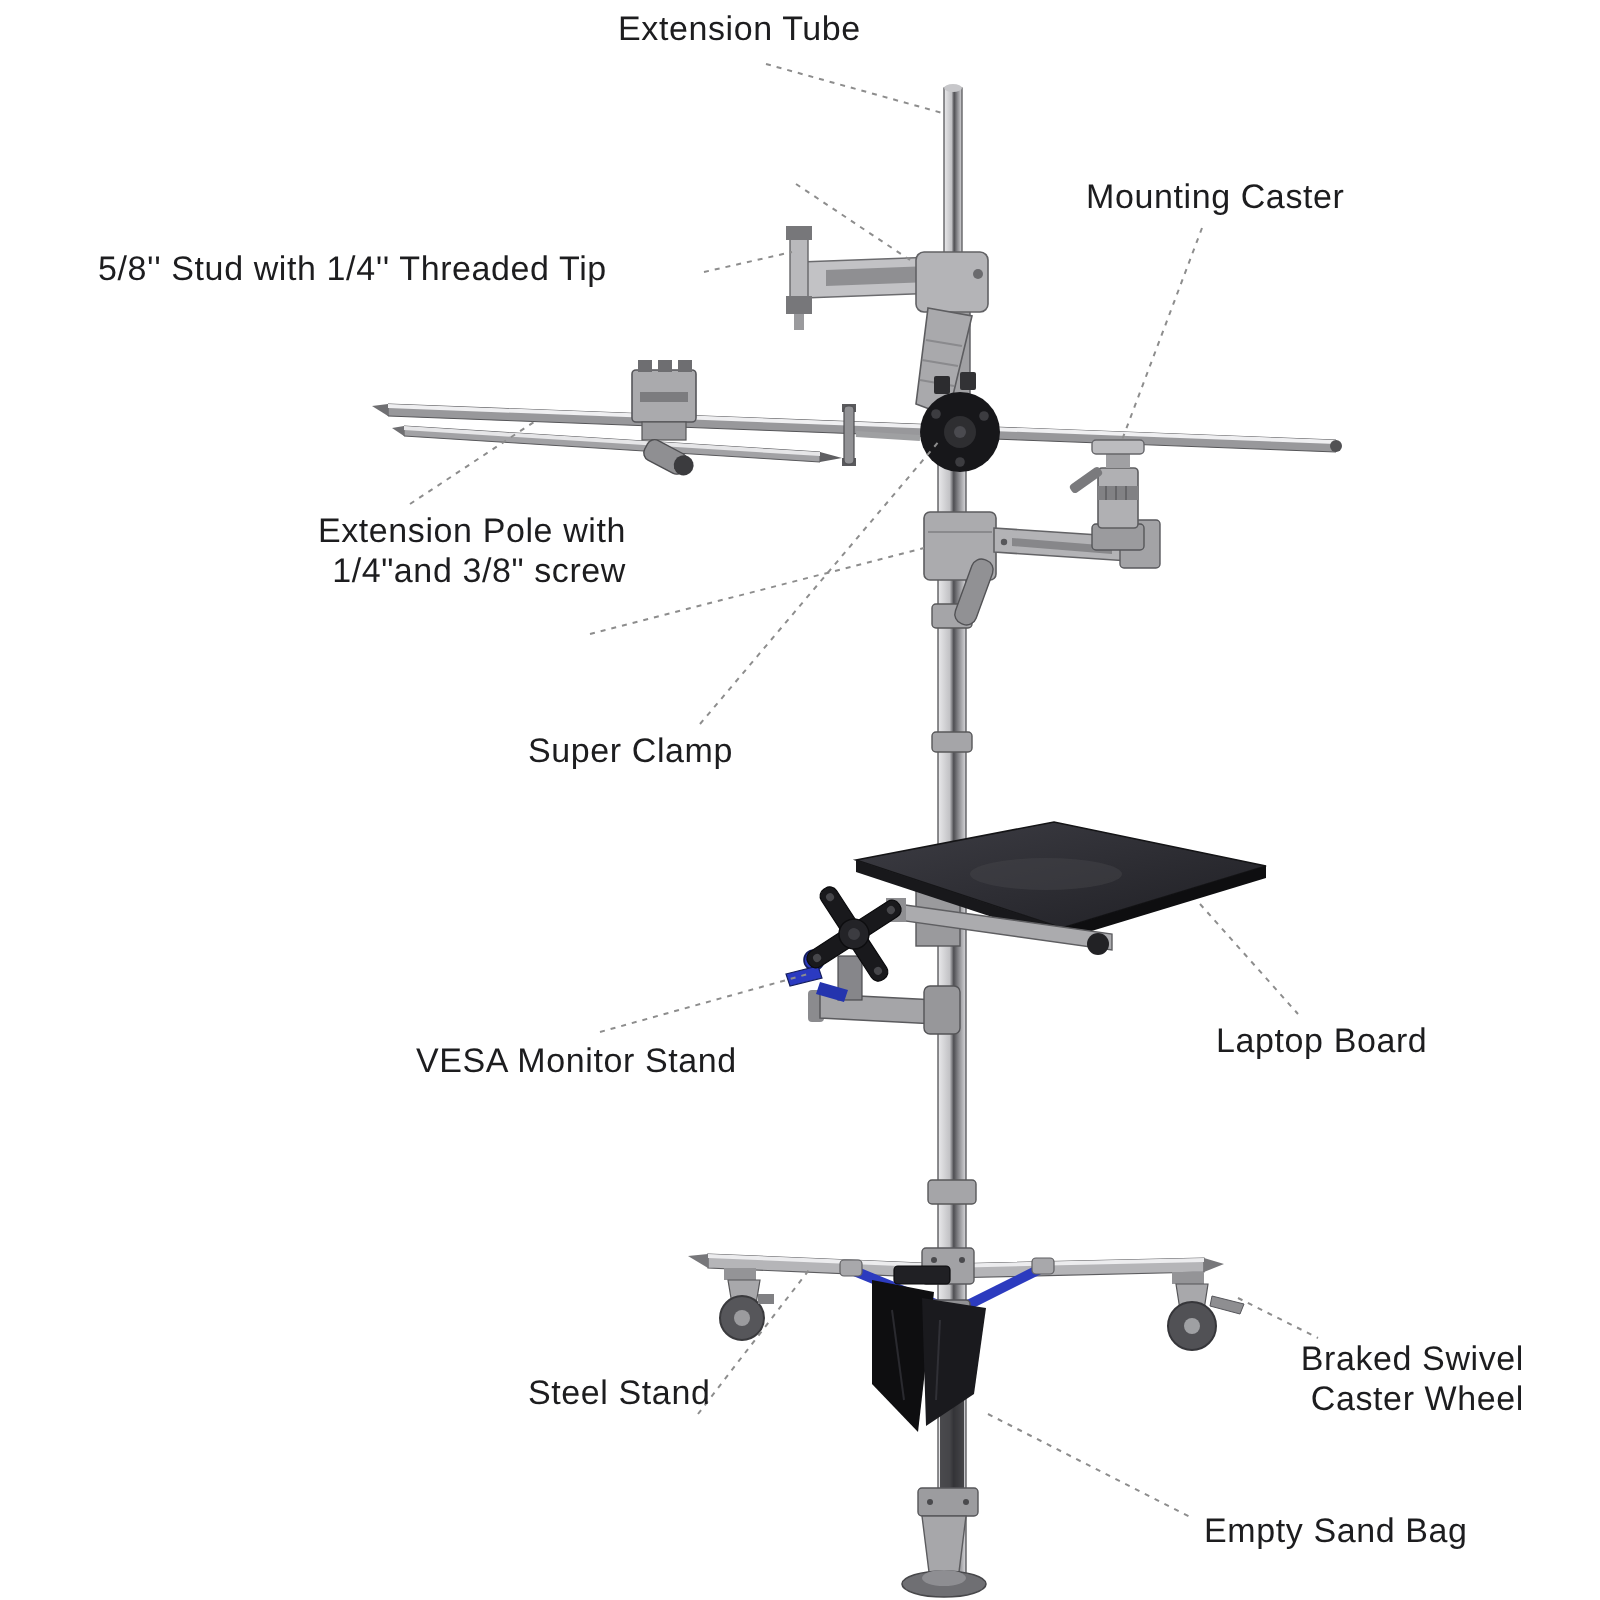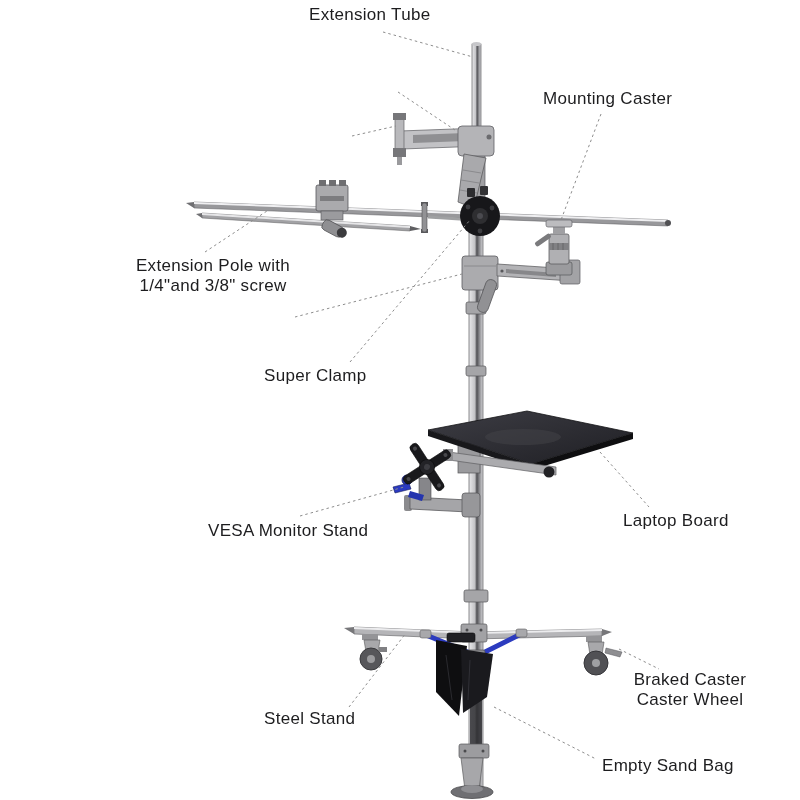--- a/index.html
+++ b/index.html
@@ -7,21 +7,21 @@
     position:relative;width:800px;height:800px;background:#ffffff;overflow:hidden;
     font-family:"Liberation Sans", sans-serif;
   }
   .stage svg{position:absolute;left:0;top:0;}
   .label{
     position:absolute;
     font-size:17px;line-height:20px;letter-spacing:.3px;
     color:#1d1d1f;white-space:nowrap;
   }
   .label.center{text-align:center;white-space:normal;}
-  .label span{display:block;}
+  .label span{display:block;text-align:right;}
 </style>
 </head>
 <body>
 
 <div class="stage">
 
   <svg width="800" height="800" viewBox="0 0 800 800">
     <defs>
       <linearGradient id="chromeV" x1="0" y1="0" x2="1" y2="0">
         <stop offset="0" stop-color="#e9e9eb"></stop>
@@ -238,32 +238,33 @@
       <line x1="350" y1="362" x2="470" y2="220"></line>
       <line x1="300" y1="516" x2="404" y2="487"></line>
       <line x1="600" y1="452" x2="649" y2="507"></line>
       <line x1="619" y1="649" x2="659" y2="669"></line>
       <line x1="349" y1="707" x2="406" y2="633"></line>
       <line x1="494" y1="707" x2="596" y2="759"></line>
     </g>
   </svg>
 
   <div class="label" style="left:309px;top:5px">Extension Tube</div>
+  <div class="label" style="left:49px;top:125px">5/8'' Stud with 1/4'' Threaded Tip</div>
   <div class="label" style="left:543px;top:89px">Mounting Caster</div>
 
   <div class="label center" style="left:113px;top:256px;width:200px">
     <span>Extension Pole with</span>
     <span>1/4"and 3/8" screw</span>
   </div>
 
   <div class="label" style="left:264px;top:366px">Super Clamp</div>
   <div class="label" style="left:208px;top:521px">VESA Monitor Stand</div>
-  <div class="label" style="left:623px;top:511px">Laptop Board</div>
+  <div class="label" style="left:608px;top:511px">Laptop Board</div>
 
   <div class="label center" style="left:618px;top:670px;width:144px">
-    <span>Braked Caster</span>
+    <span>Braked Swivel</span>
     <span>Caster Wheel</span>
   </div>
 
-  <div class="label" style="left:264px;top:709px">Steel Stand</div>
+  <div class="label" style="left:264px;top:687px">Steel Stand</div>
   <div class="label" style="left:602px;top:756px">Empty Sand Bag</div>
 
 </div>
 
 </body></html>

